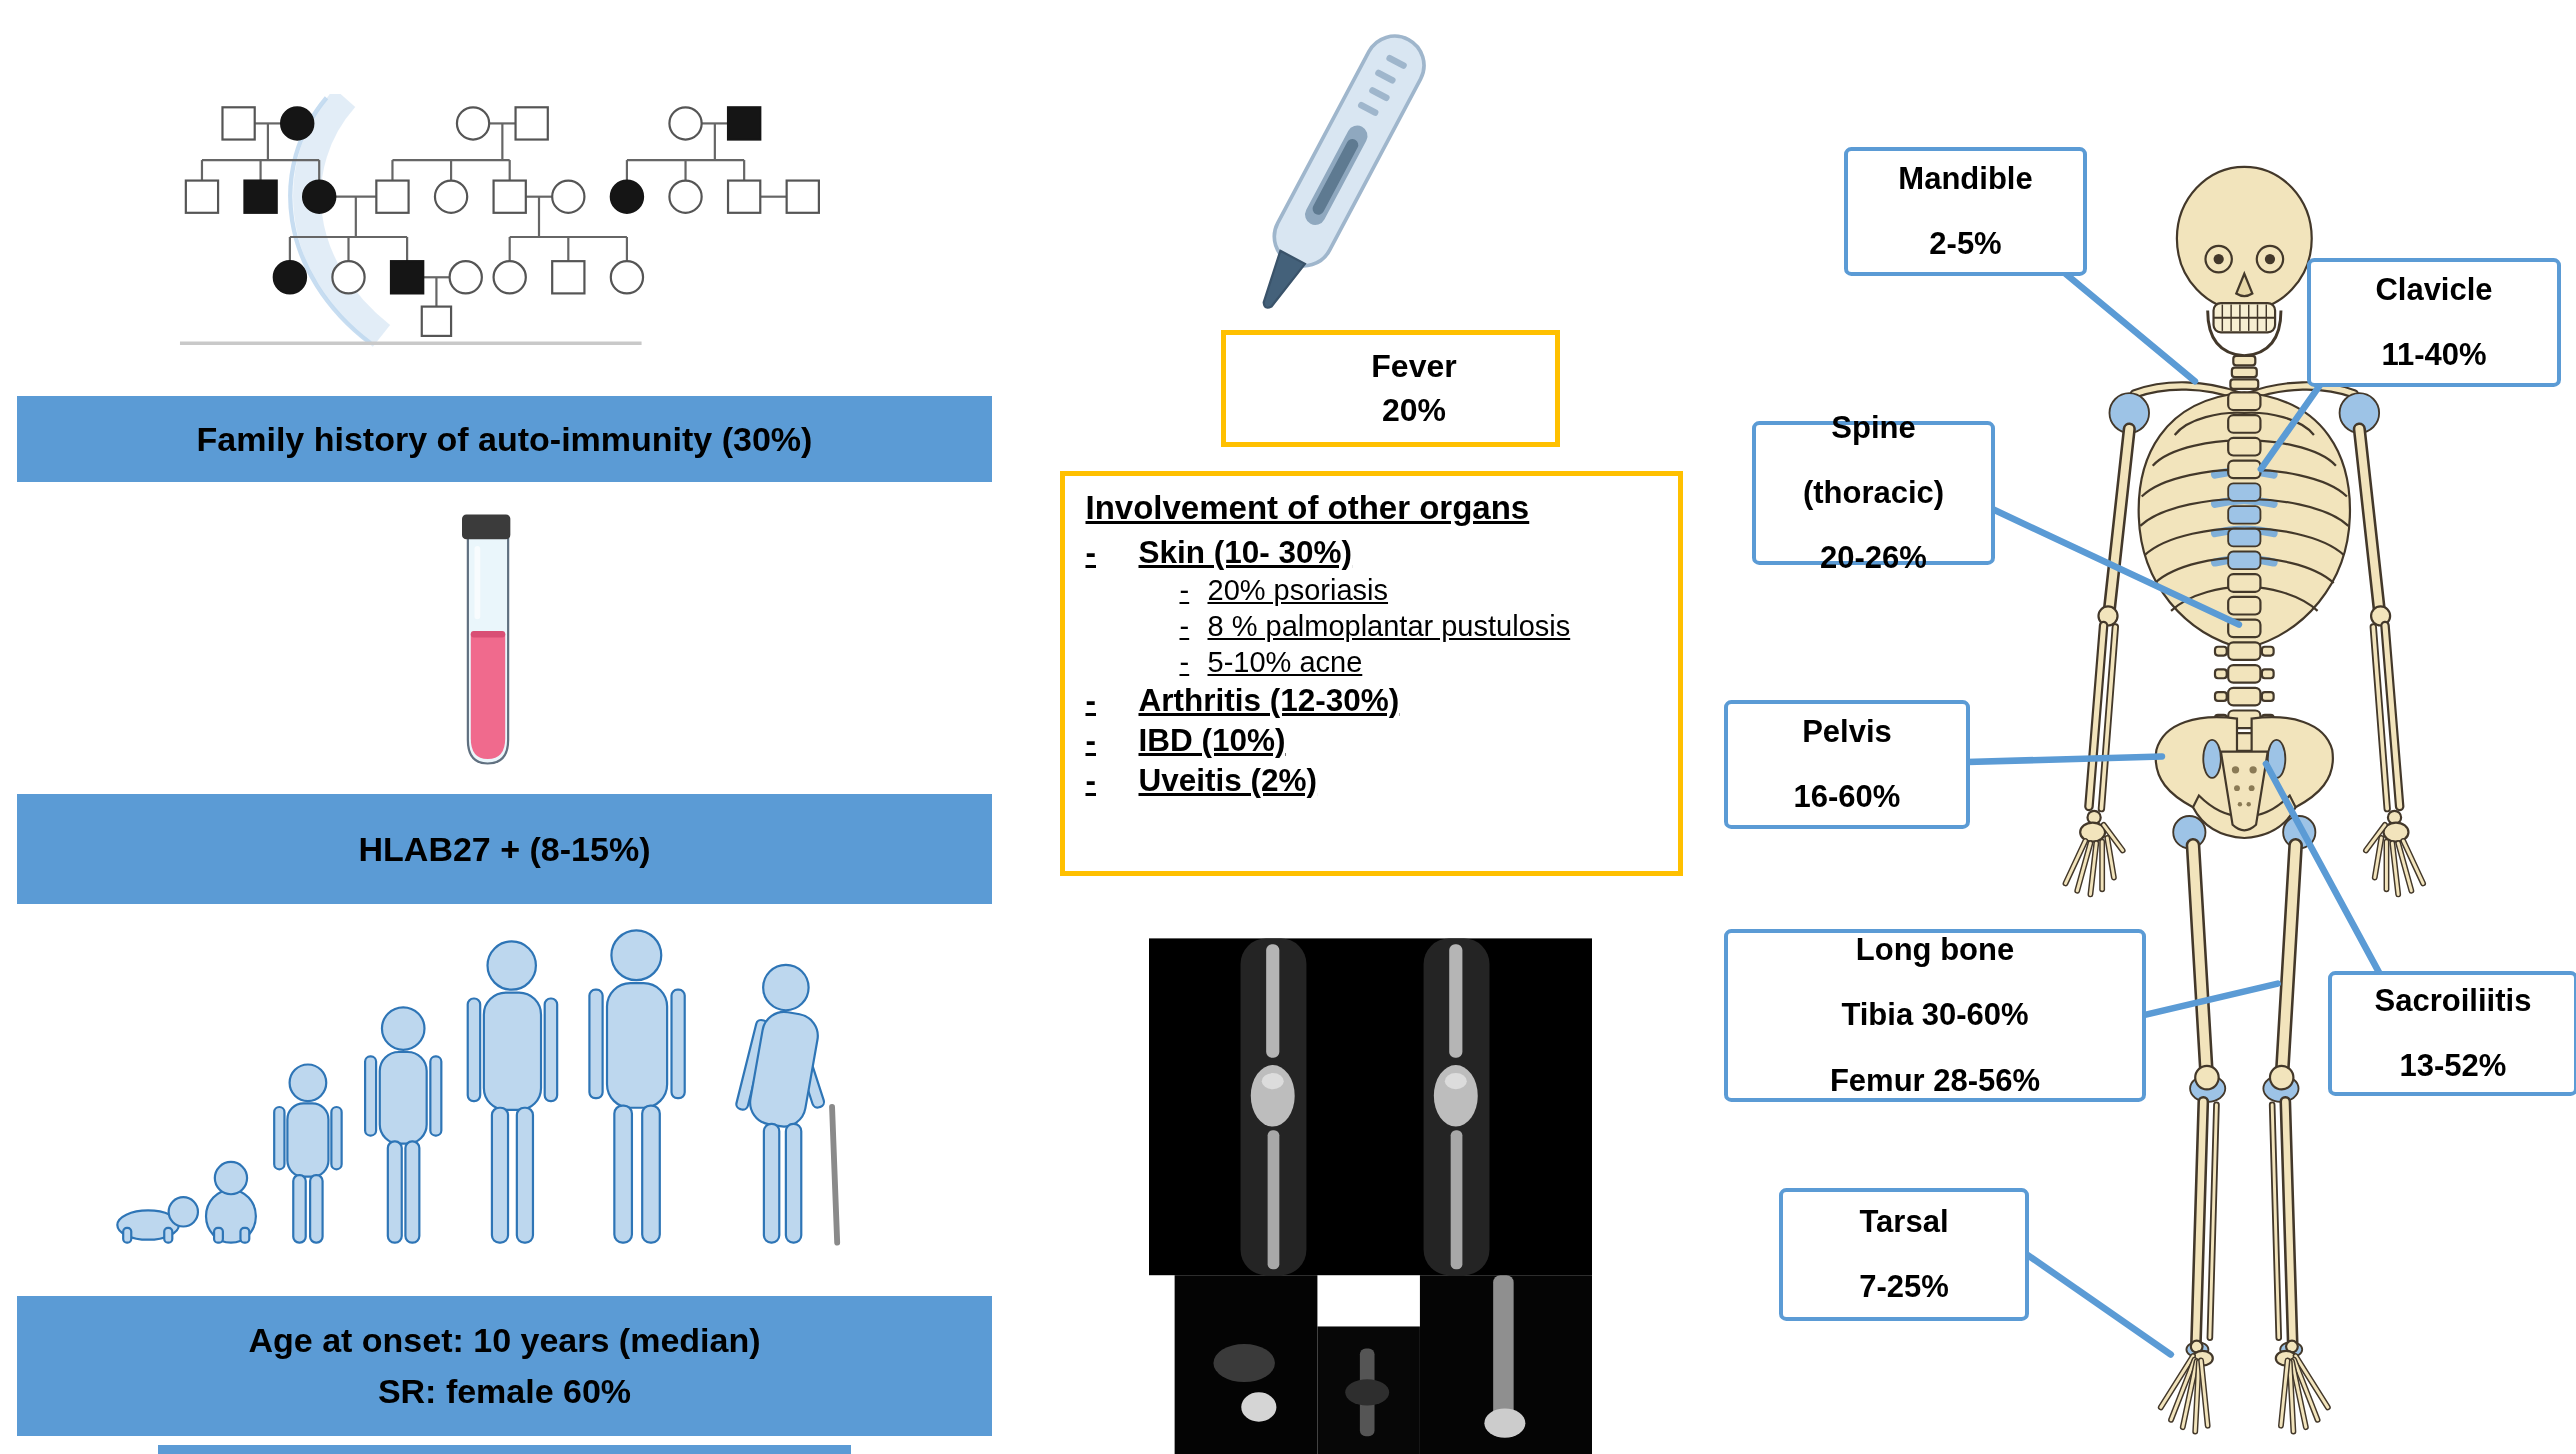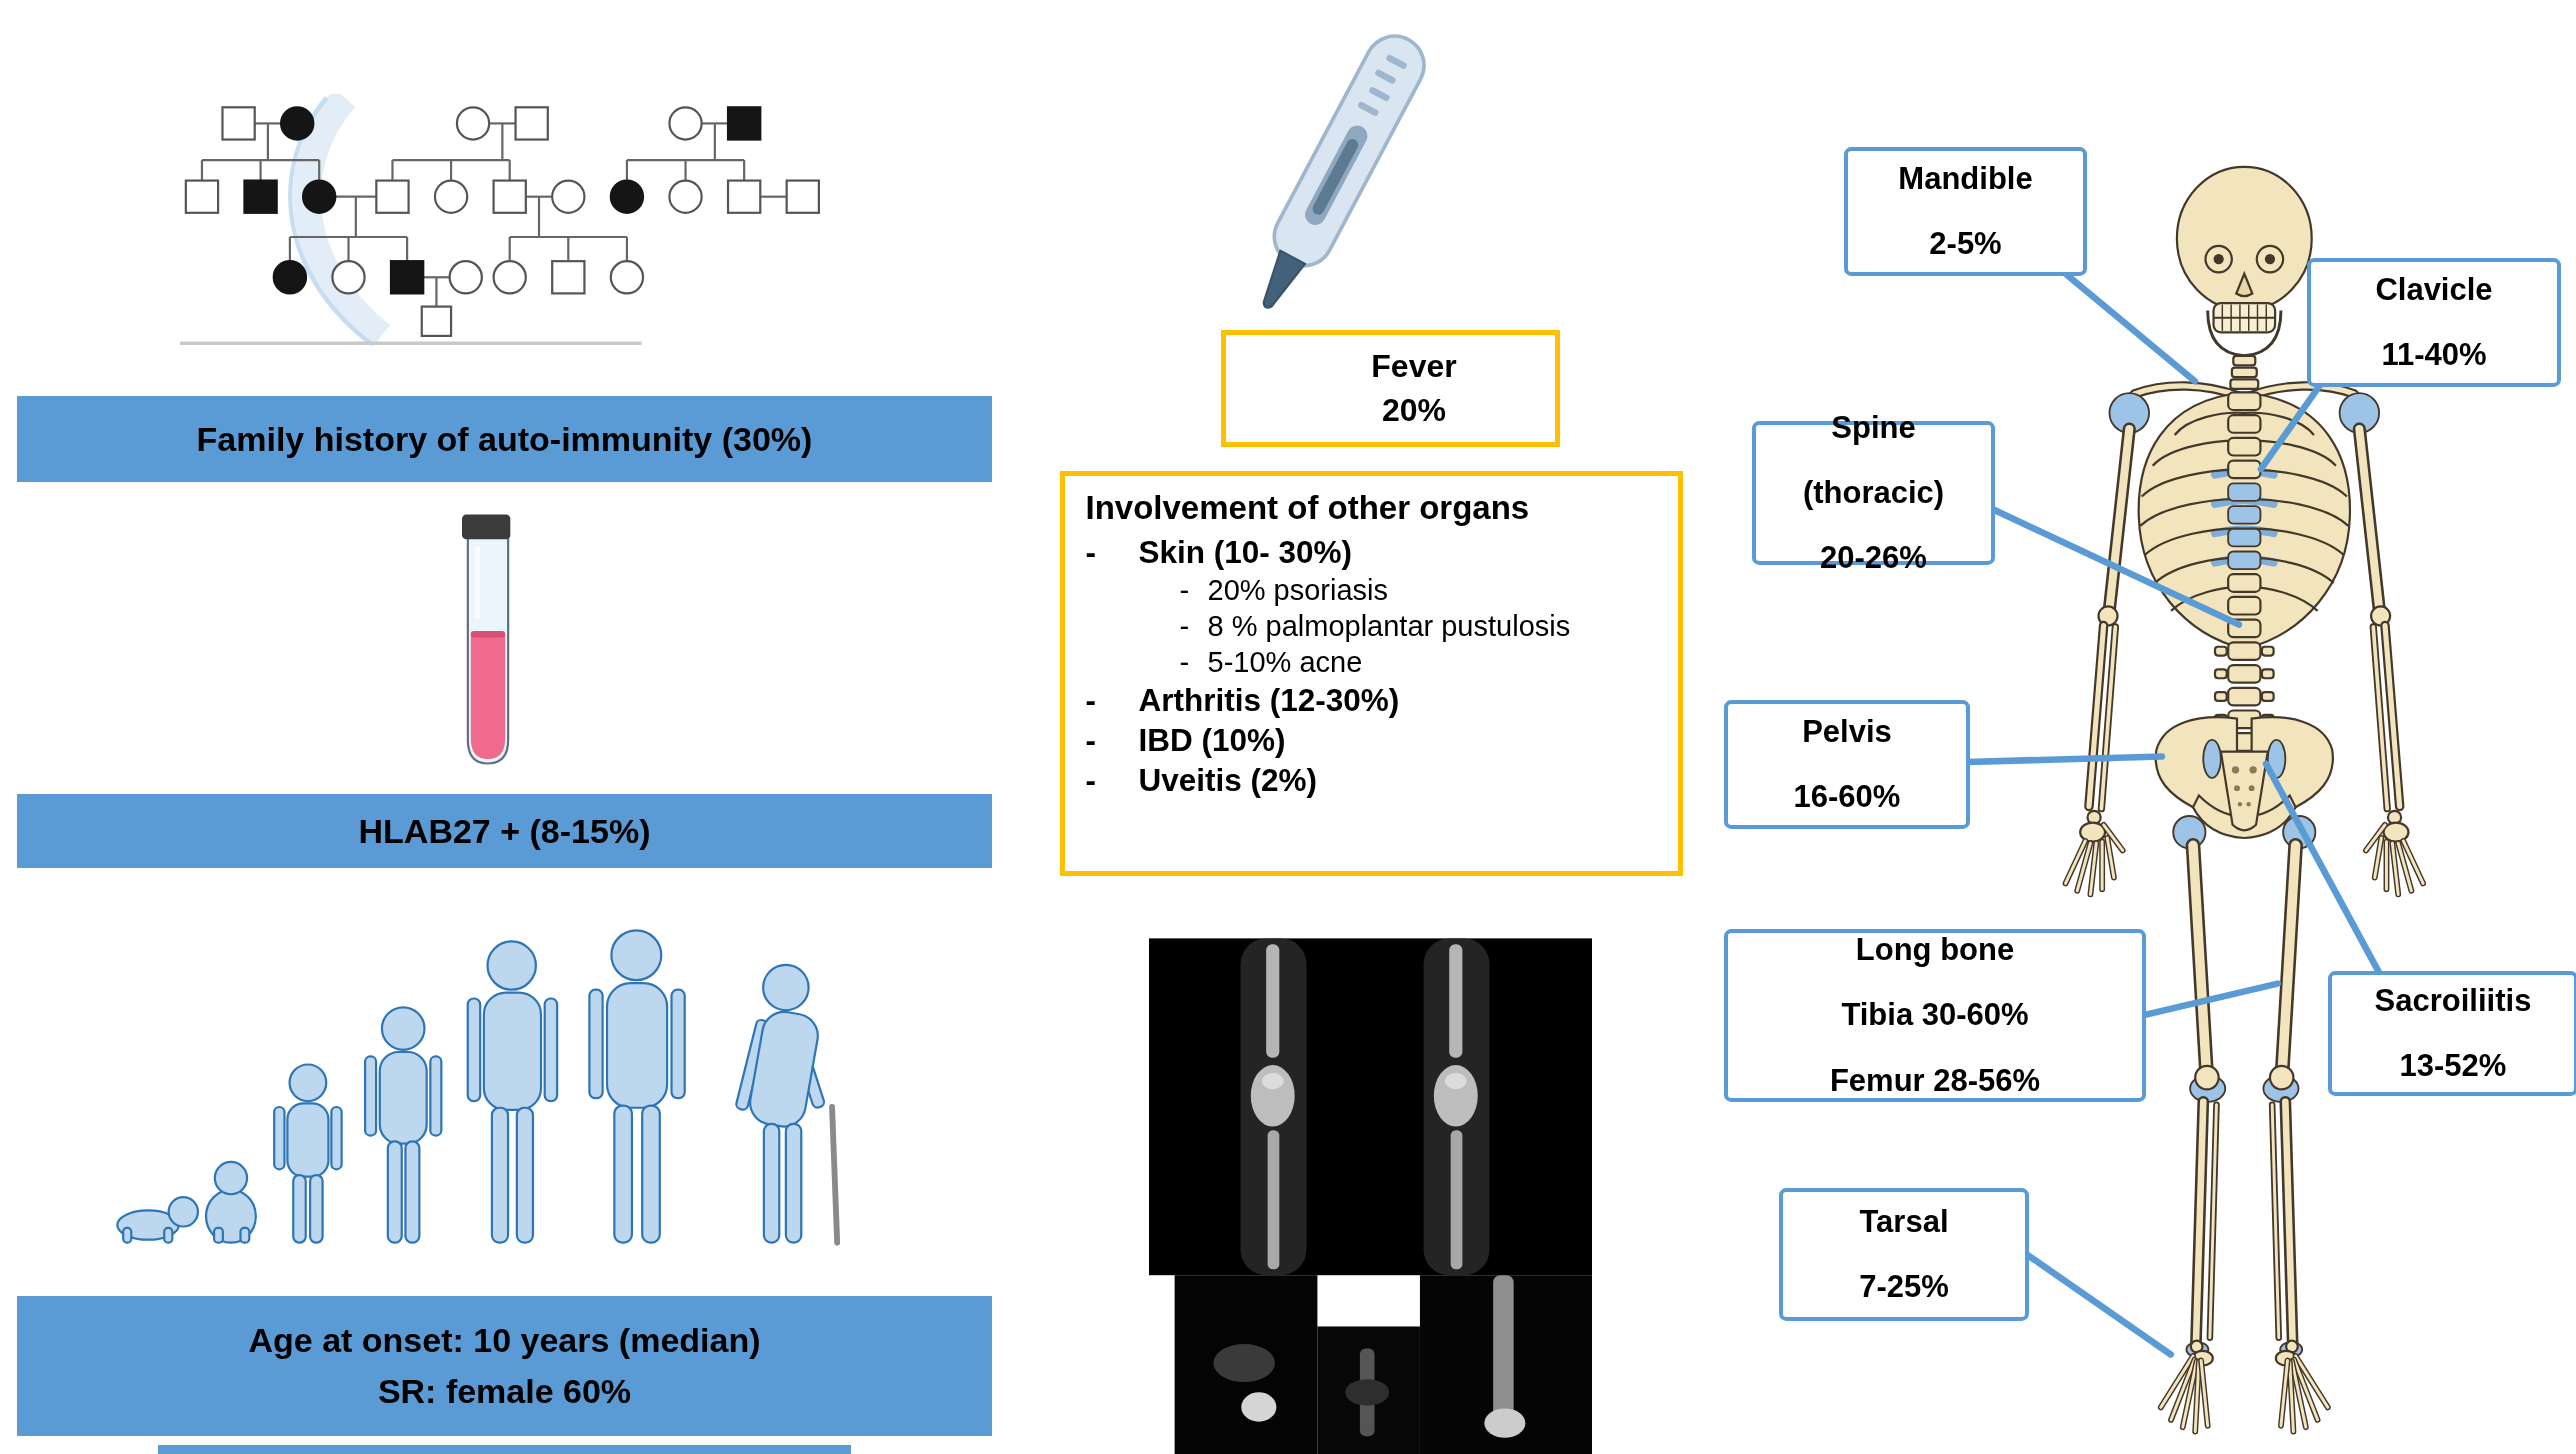--- a/index.html
+++ b/index.html
@@ -122,21 +122,21 @@
 </div>
 
 <svg class="abs z1" style="left:453px;top:513px;" width="70" height="260" viewBox="0 0 95 355">
   <path d="M20,30 L20,310 Q20,342 47,342 Q75,342 75,310 L75,30 Z" fill="#EAF6FB" stroke="#607080" stroke-width="3"></path>
   <path d="M24,165 L24,308 Q24,336 47,336 Q71,336 71,308 L71,165 Z" fill="#F06A8D"></path>
   <rect x="24" y="161" width="47" height="9" rx="4" fill="#D94F75"></rect>
   <rect x="29" y="45" width="8" height="100" rx="4" fill="#ffffff" opacity="0.65"></rect>
   <rect x="12" y="2" width="66" height="34" rx="6" fill="#3b3b3b"></rect>
 </svg>
 
-<div class="banner" style="left:17px;top:794px;width:975px;height:74px;">
+<div class="banner" style="left:17px;top:794px;width:975px;height:110px;">
   <span>HLAB27 + (8-15%)</span>
 </div>
 
 <svg class="abs z1" style="left:88px;top:920px;" width="898" height="341" viewBox="0 0 1225 465">
 
   <g>
     <ellipse class="fig" cx="82" cy="416" rx="42" ry="20"></ellipse>
     <circle class="fig" cx="130" cy="398" r="20"></circle>
     <rect class="fig" x="104" y="420" width="11" height="20" rx="5"></rect>
     <rect class="fig" x="48" y="420" width="11" height="20" rx="5"></rect>
@@ -213,21 +213,21 @@
     <rect x="157" y="170" width="16" height="115" rx="8" fill="#5E7A91"></rect>
     <path d="M146,352 L184,352 L171,425 Q165,434 159,425 Z" fill="#44617a" stroke="#3a536a" stroke-width="3"></path>
   </g>
 </svg>
 
 <div class="ybox fever-box" style="left:1221px;top:330px;width:282px;height:107px;padding-left:47px;">
   <span>Fever</span>
   <span>20%</span>
 </div>
 
-<div class="ybox organs-box" style="left:1060px;top:471px;width:623px;height:405px;">
+<div class="ybox organs-box" style="left:1060px;top:471px;width:623px;height:405px;text-decoration:underline;">
   <div class="organs-title">Involvement of other organs</div>
   <div class="orow main">
     <span class="marker">-</span>
     <span>Skin (10- 30%)</span>
   </div>
   <div class="orow sub">
     <span class="marker">-</span>
     <span>20% psoriasis</span>
   </div>
   <div class="orow sub">

